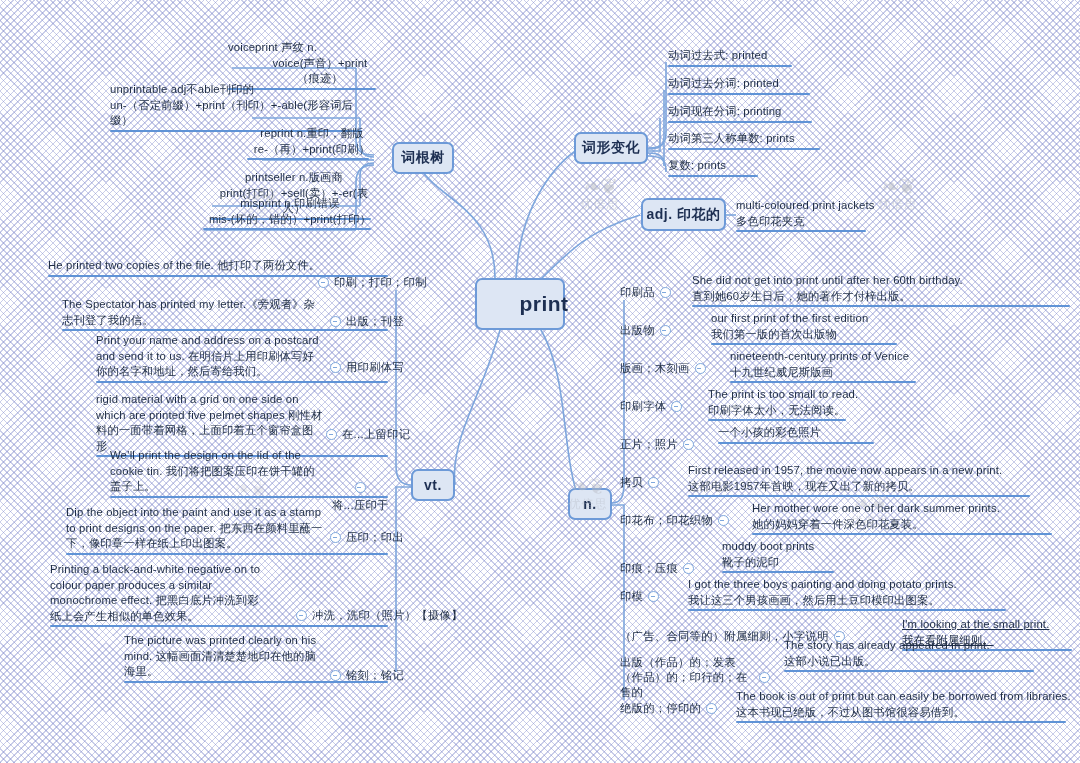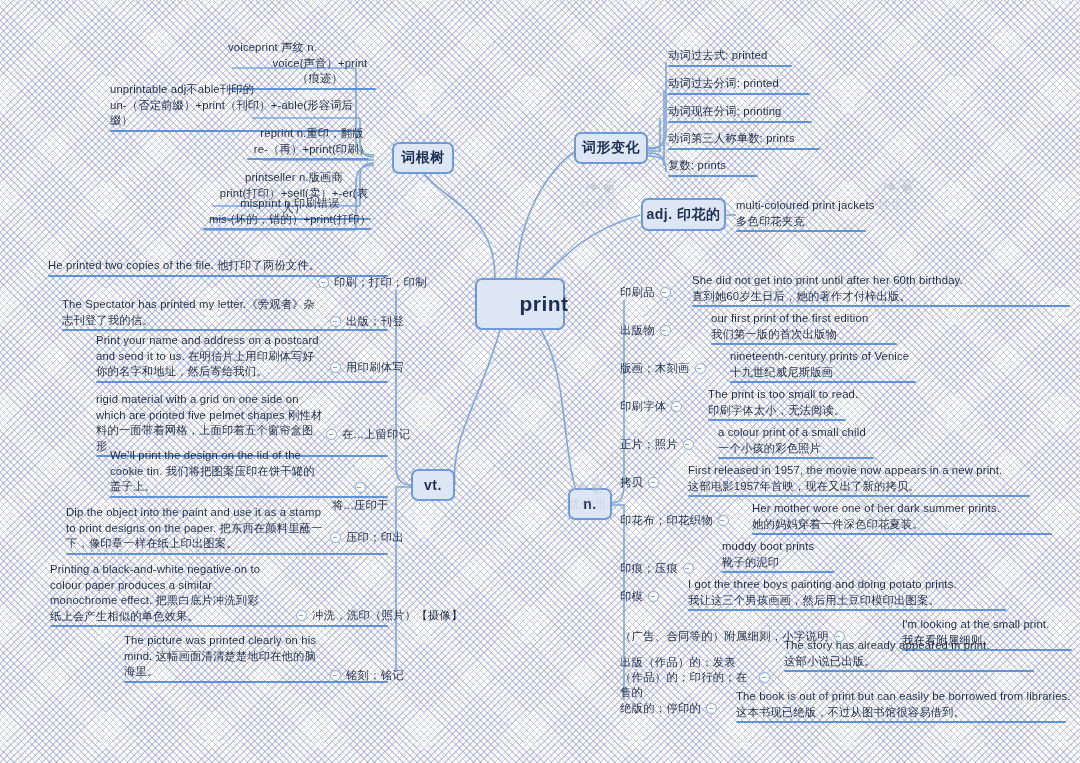--- a/index.html
+++ b/index.html
@@ -323,21 +323,20 @@
     <div class="txt en">The print is too small to read.</div>
     <div class="txt">印刷字体太小，无法阅读。</div>
     <div class="underline" style="width:138px;"></div>
   </div>
 
   <div class="sense" style="left:620px; top:437px;">
     <span class="lbl">正片；照片</span>
     <span class="bullet"></span>
   </div>
   <div class="leaf" style="left:718px; top:425px; width:300px;">
-    <div class="txt en">a colour print of a small child</div>
     <div class="txt">一个小孩的彩色照片</div>
     <div class="underline" style="width:156px;"></div>
   </div>
 
   <div class="sense" style="left:620px; top:475px;">
     <span class="lbl">拷贝</span>
     <span class="bullet"></span>
   </div>
   <div class="leaf" style="left:688px; top:463px; width:320px;">
     <div class="txt en">First released in 1957, the movie now appears in a new print.</div>
@@ -372,21 +371,21 @@
   <div class="leaf" style="left:688px; top:577px; width:340px;">
     <div class="txt en">I got the three boys painting and doing potato prints.</div>
     <div class="txt">我让这三个男孩画画，然后用土豆印模印出图案。</div>
     <div class="underline" style="width:318px;"></div>
   </div>
 
   <div class="sense" style="left:620px; top:629px; width:260px;">
     <span class="lbl">（广告、合同等的）附属细则，小字说明</span>
     <span class="bullet"></span>
   </div>
-  <div class="leaf" style="left:902px; top:617px; width:176px;">
+  <div class="leaf" style="left:902px; top:617px; width:176px;text-decoration:underline;">
     <div class="txt en">I'm looking at the small print.</div>
     <div class="txt">我在看附属细则。</div>
     <div class="underline" style="width:170px;"></div>
   </div>
 
   <div class="sense" style="left:620px; top:655px; width:150px;">
     <span class="lbl">出版（作品）的；发表（作品）的；印行的；在售的</span>
     <span class="bullet"></span>
   </div>
   <div class="leaf" style="left:784px; top:638px; width:280px;">

